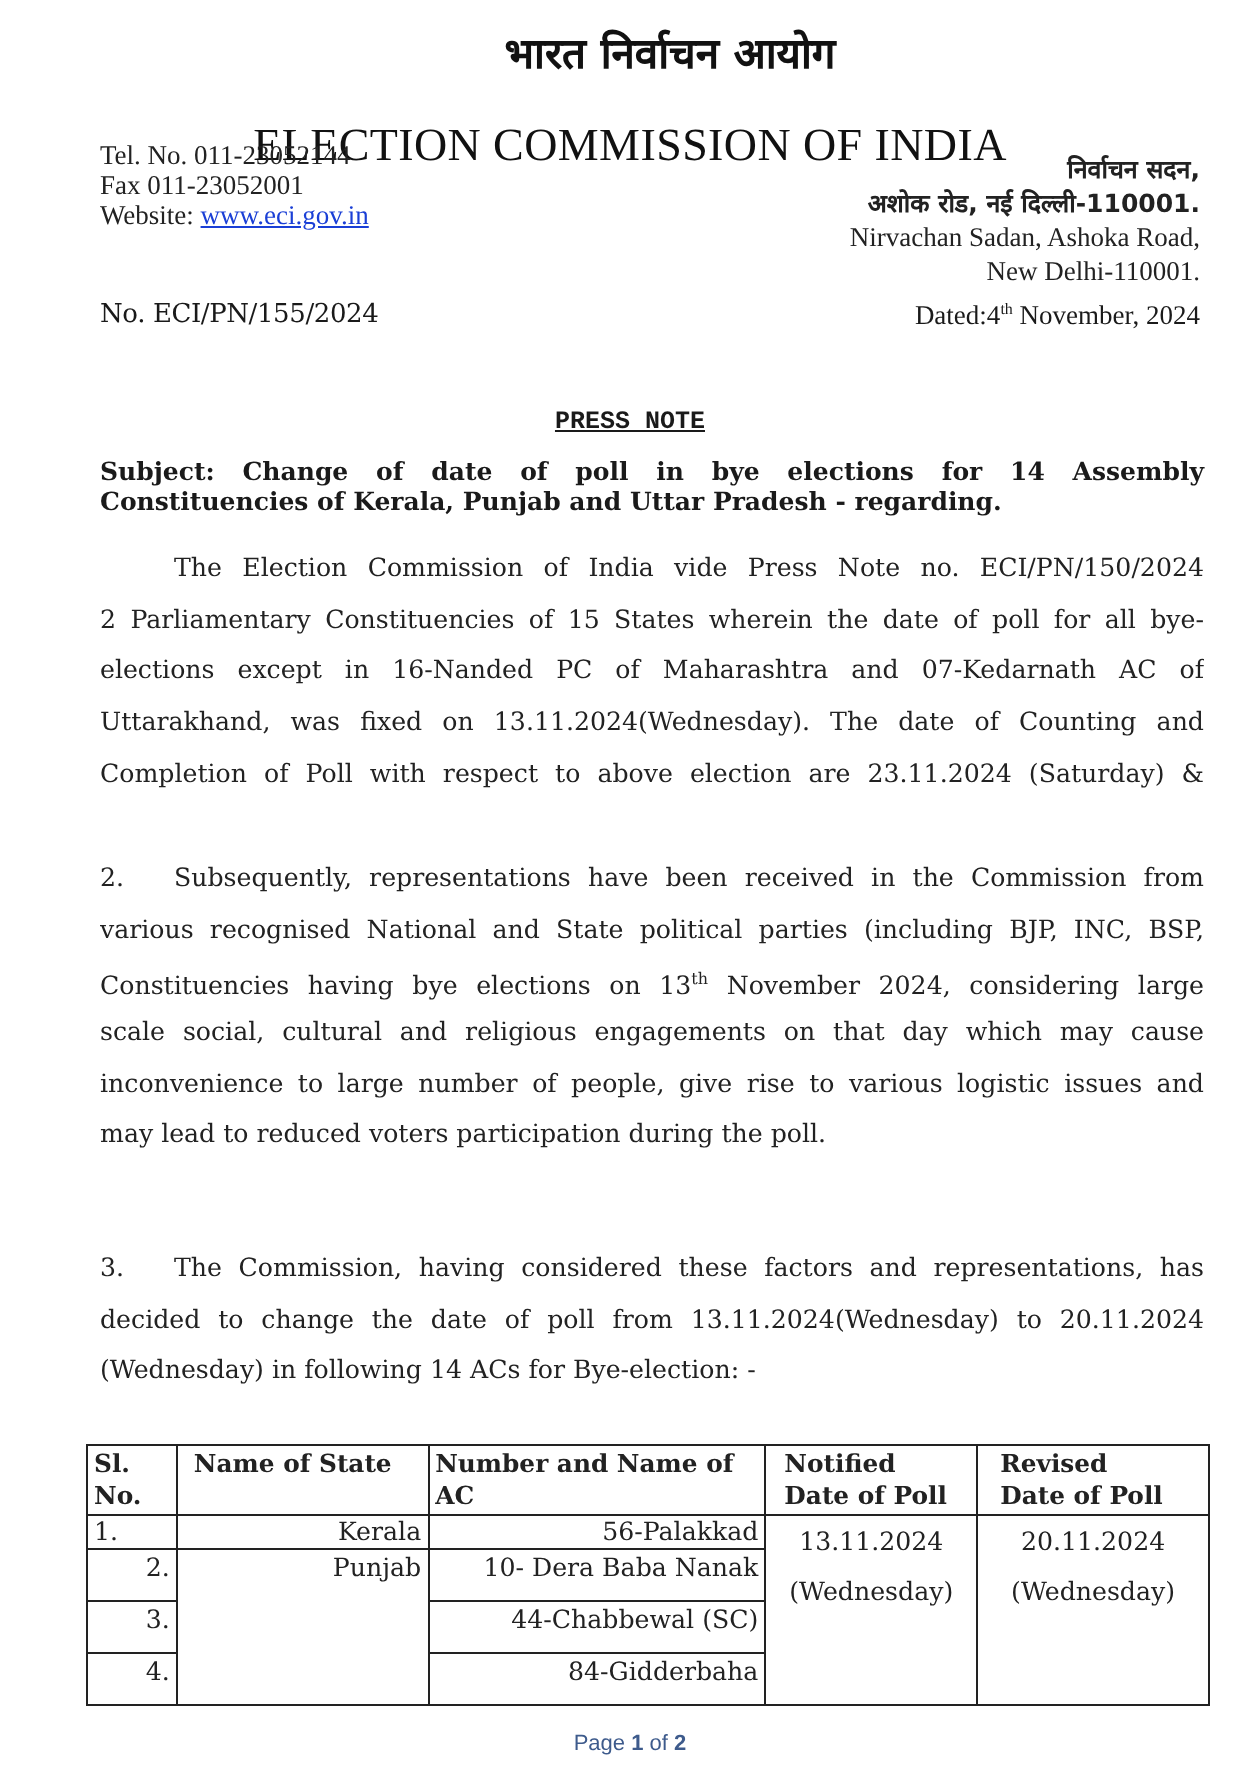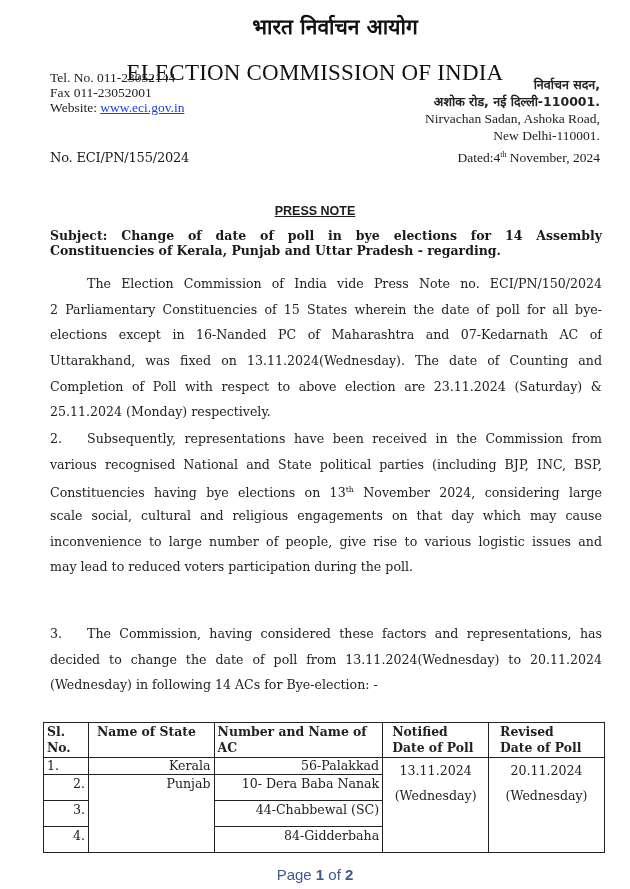--- a/index.html
+++ b/index.html
@@ -9,36 +9,36 @@
   .hindi-title { left: 0; width: 630px; top: 12px; text-align: center; font-family: "DejaVu Sans", sans-serif; font-weight: bold; font-size: 21px; color: #111; padding-left: 40px; }
   .en-title { left: 0; width: 630px; top: 60px; text-align: center; font-family: "Liberation Serif", serif; font-size: 23px; font-weight: normal; letter-spacing: 0.2px; color: #111; }
   .contact { left: 50px; top: 70px; font-family: "Liberation Serif", serif; font-size: 13.5px; line-height: 15px; color: #222; }
   .contact a { color: #1a3fd6; text-decoration: underline; }
   .addr-right { right: 30px; top: 76px; text-align: right; font-size: 13px; line-height: 17px; color: #222; font-family: "Liberation Serif", serif; }
   .addr-right .hi { font-family: "DejaVu Sans", sans-serif; font-weight: bold; font-size: 12.5px; }
   .addr-right .en { font-size: 13.5px; }
   .ref-no { left: 50px; top: 150px; font-size: 13px; font-family: "DejaVu Serif", serif; letter-spacing: -0.2px; }
   .dated { right: 30px; top: 150px; font-size: 13.5px; font-family: "Liberation Serif", serif; }
   sup { font-size: 8px; vertical-align: 5px; }
-  .press-note { left: 0; width: 630px; top: 204px; text-align: center; font-weight: bold; font-size: 12.5px; text-decoration: underline; font-family: Liberation Sans, sans-serif; }
+  .press-note { left: 0; width: 630px; top: 204px; text-align: center; font-weight: bold; font-size: 12.5px; text-decoration: underline; font-family: Liberation Mono, monospace; }
   .subject { left: 50px; width: 552px; top: 228px; font-weight: bold; font-size: 12.5px; line-height: 15px; text-align: justify; text-align-last: left; font-family: "DejaVu Serif", serif; }
   .subject .l1 { display: block; text-align: justify; text-align-last: justify; }
   .body { left: 50px; width: 552px; font-family: "DejaVu Serif", serif; font-size: 12.6px; color: #222; }
   .body .line { display: block; height: 25.7px; line-height: 25.7px; white-space: nowrap; text-align: justify; text-align-last: justify; overflow: hidden; }
   .body .line.last { text-align-last: left; }
   .body .indent { padding-left: 37px; }
   .num { display: inline-block; width: 37px; }
   table.ac { position: absolute; left: 43px; top: 722px; width: 562px; border-collapse: collapse; font-family: "DejaVu Serif", serif; font-size: 12.6px; color: #222; }
   table.ac td, table.ac th { border: 1.5px solid #222; padding: 0 3px; vertical-align: top; }
   table.ac th { font-weight: bold; text-align: left; line-height: 16px; height: 35px; padding-top: 1px; font-size: 12.4px; }
   table.ac td.c { text-align: right; }
   .row1 td { height: 17px; line-height: 16px; }
   .row2 td, .row3 td, .row4 td { height: 26px; line-height: 17px; }
   .dates { line-height: 25px !important; text-align: center; padding-top: 0 !important; }
-  .footer { left: 0; width: 630px; top: 866px; text-align: center; font-family: "Liberation Sans", sans-serif; font-size: 15px; color: #3e5b8c; }
+  .footer { left: 0; width: 630px; top: 866px; text-align: center; font-family: "Liberation Sans", sans-serif; font-size: 11px; color: #3e5b8c; }
   .footer b { font-weight: bold; }
 </style>
 </head>
 <body>
 
 <div class="abs hindi-title">भारत निर्वाचन आयोग</div>
 <div class="abs en-title">ELECTION COMMISSION OF INDIA</div>
 
 <div class="abs contact">
   <div>Tel. No.  011-23052144</div>
@@ -61,21 +61,20 @@
   <span class="l1">Subject: Change of date of poll in bye elections for 14 Assembly</span>
   <span>Constituencies of Kerala, Punjab and Uttar Pradesh - regarding.</span>
 </div>
 
 <div class="abs body" style="top:271px;">
   <span class="line indent">The Election Commission of India vide Press Note no. ECI/PN/150/2024</span>
   <span class="line">2 Parliamentary Constituencies of 15 States wherein the date of poll for all bye-</span>
   <span class="line">elections except in 16-Nanded PC of Maharashtra and 07-Kedarnath AC of</span>
   <span class="line">Uttarakhand, was fixed on 13.11.2024(Wednesday). The date of Counting and</span>
   <span class="line">Completion of Poll with respect to above election are 23.11.2024 (Saturday) &amp;</span>
-  <span class="line last">25.11.2024 (Monday) respectively.</span>
 </div>
 
 <div class="abs body" style="top:426px;">
   <span class="line"><span class="num">2.</span><span>Subsequently, representations have been received in the Commission from</span></span>
   <span class="line">various recognised National and State political parties (including BJP, INC, BSP,</span>
   <span class="line"><span>Constituencies having bye elections on 13</span><sup>th</sup><span> November 2024, considering large</span></span>
   <span class="line">scale social, cultural and religious engagements on that day which may cause</span>
   <span class="line">inconvenience to large number of people, give rise to various logistic issues and</span>
   <span class="line last">may lead to reduced voters participation during the poll.</span>
 </div>

